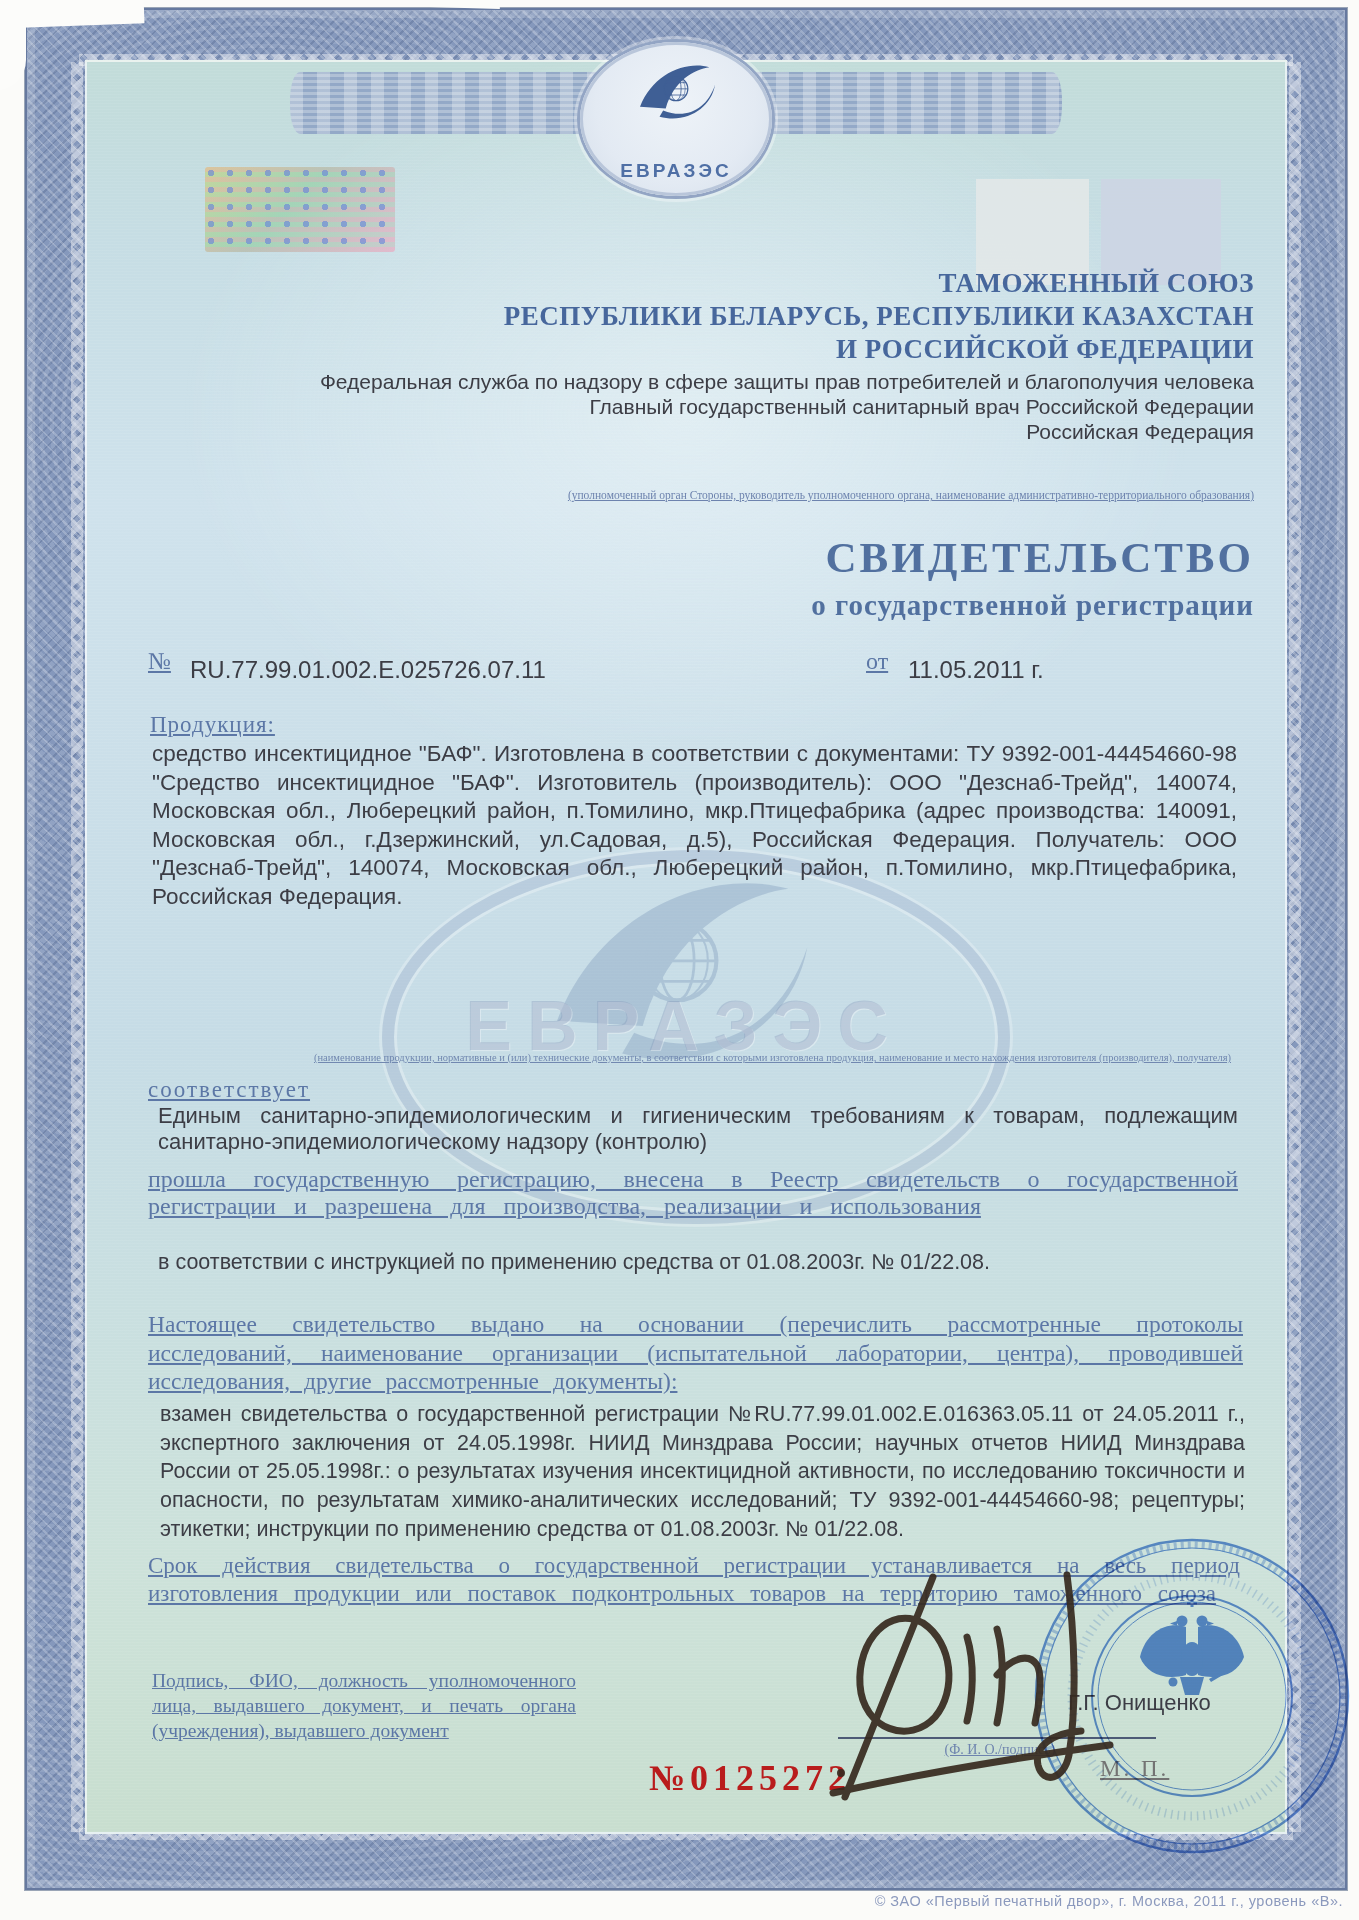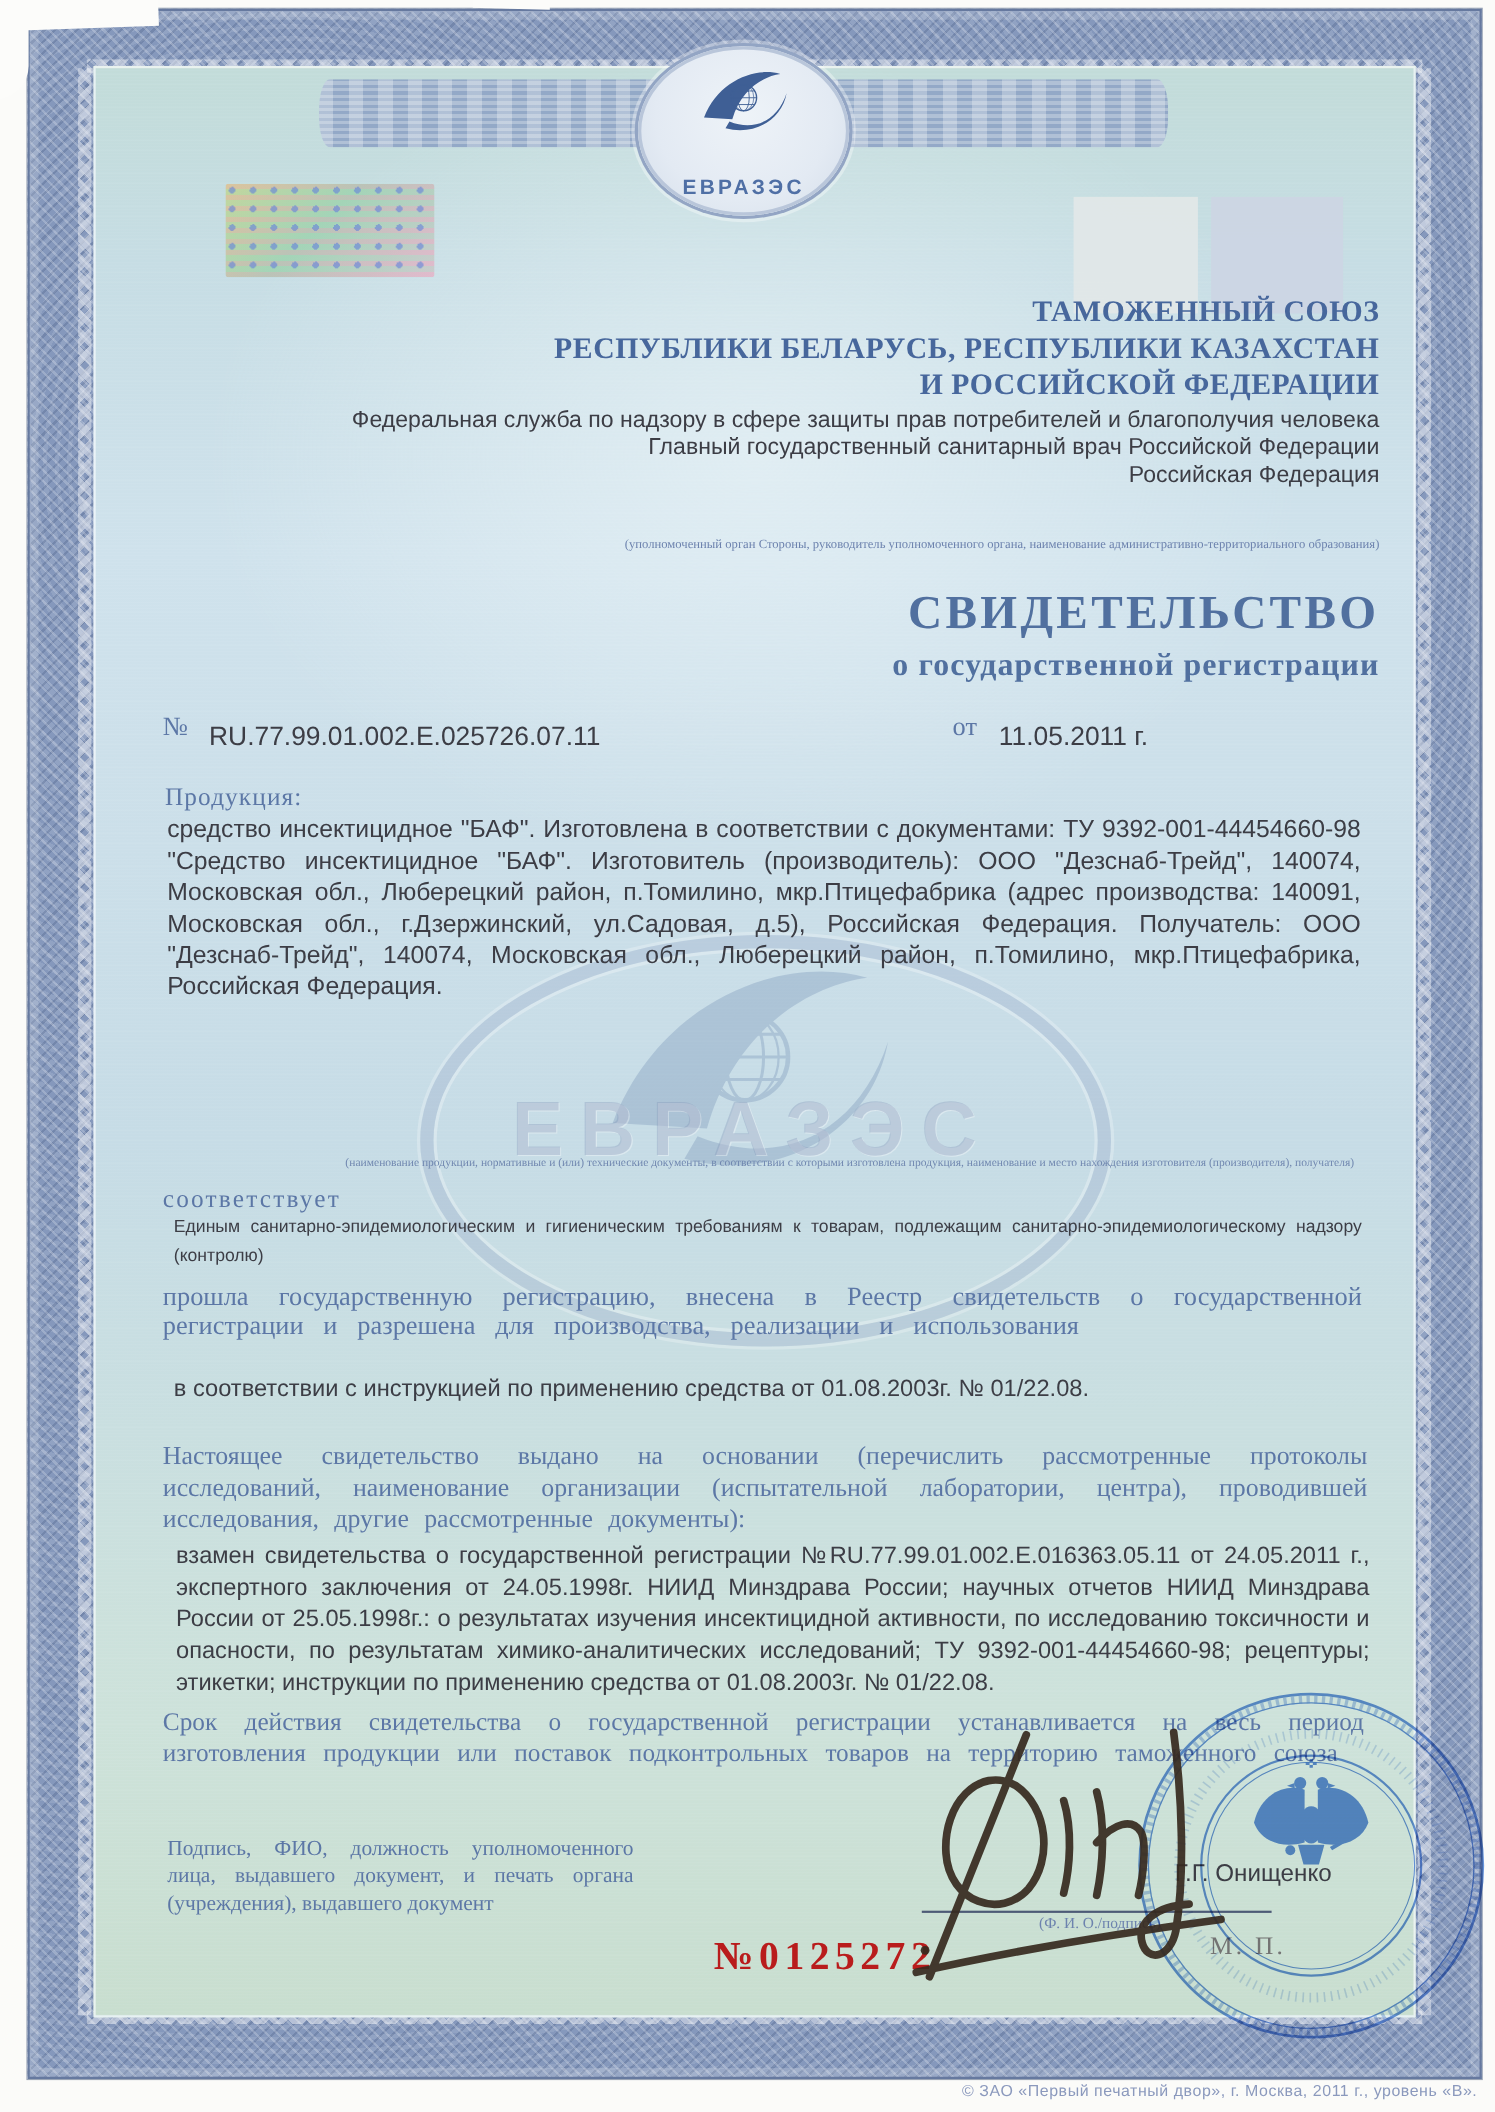--- a/index.html
+++ b/index.html
@@ -28,21 +28,21 @@
   .inner{position:absolute;left:60px;top:52px;right:60px;bottom:56px;
     border:2px solid rgba(250,252,255,.65);
     background:
       radial-gradient(60% 30% at 50% 20%, rgba(244,250,252,.50), rgba(244,250,252,0) 70%),
       repeating-linear-gradient(0deg, rgba(255,255,255,.05) 0 1px, rgba(255,255,255,0) 1px 3px),
       linear-gradient(180deg,#c2dcd9 0%,#c6dde4 10%,#cfe2ec 25%,#cbdfe9 40%,#c6dce6 55%,#c9dfe0 70%,#cde2da 85%,#c8decf 100%);}
 
   
   .content{position:absolute;inset:0;z-index:5;}
 
-  .serifB{font-family:"Liberation Serif","DejaVu Serif",serif;color:#5c77a6;}
+  .serifB{font-family:"Liberation Serif","DejaVu Serif",serif;color:#5c77a6;text-decoration:underline;}
   .sansD{font-family:"Liberation Sans","DejaVu Sans",sans-serif;color:#3c3d45;}
   .hdr{font-family:"Liberation Serif","DejaVu Serif",serif;color:#47679c;font-weight:bold;}
   .center{left:95px;right:105px;text-align:right;}
   .just{text-align:justify;}
 
   
   .band{left:290px;top:72px;width:772px;height:62px;z-index:4;opacity:.85;border-radius:10px/28px;
     background:
       repeating-linear-gradient(90deg, rgba(255,255,255,.30) 0 13px, rgba(255,255,255,0) 13px 27px),
       repeating-linear-gradient(0deg, #8ba0c4 0 3px, #adbcd5 3px 6px);}
@@ -140,21 +140,21 @@
     <div class="abs sansD" style="left:190px;top:656px;font-size:24px">RU.77.99.01.002.Е.025726.07.11</div>
     <div class="abs serifB" style="left:866px;top:648px;font-size:24px">от</div>
     <div class="abs sansD" style="left:908px;top:656px;font-size:24px">11.05.2011 г.</div>
 
     <div class="abs serifB" style="left:150px;top:712px;font-size:23px;letter-spacing:1px">Продукция:</div>
     <div class="abs sansD just" style="left:152px;top:740px;width:1085px;font-size:22.5px;line-height:28.5px">средство инсектицидное "БАФ". Изготовлена в соответствии с документами: ТУ 9392-001-44454660-98 "Средство инсектицидное "БАФ". Изготовитель (производитель): ООО "Дезснаб-Трейд", 140074, Московская обл., Люберецкий район, п.Томилино, мкр.Птицефабрика (адрес производства: 140091, Московская обл., г.Дзержинский, ул.Садовая, д.5), Российская Федерация.  Получатель: ООО "Дезснаб-Трейд", 140074, Московская обл., Люберецкий район, п.Томилино, мкр.Птицефабрика, Российская Федерация.</div>
 
     <div class="abs center serifB" style="top:1052px;left:118px;right:128px;font-size:10.5px;color:#7188b0">(наименование продукции, нормативные и (или) технические документы, в соответствии с которыми изготовлена продукция, наименование и место нахождения изготовителя (производителя), получателя)</div>
 
     <div class="abs serifB" style="left:148px;top:1077px;font-size:23px;letter-spacing:2px">соответствует</div>
-    <div class="abs sansD just" style="left:158px;top:1103px;width:1080px;font-size:16px;line-height:26px">Единым санитарно-эпидемиологическим и гигиеническим требованиям к товарам, подлежащим санитарно-эпидемиологическому надзору (контролю)</div>
+    <div class="abs sansD just" style="left:158px;top:1103px;width:1080px;font-size:22px;line-height:26px">Единым санитарно-эпидемиологическим и гигиеническим требованиям к товарам, подлежащим санитарно-эпидемиологическому надзору (контролю)</div>
 
     <div class="abs serifB just" style="left:148px;top:1166px;width:1090px;font-size:24px;line-height:27px;word-spacing:12px">прошла государственную регистрацию, внесена в Реестр свидетельств о государственной регистрации и разрешена для производства, реализации и использования</div>
     <div class="abs sansD" style="left:158px;top:1250px;width:1080px;font-size:21.5px">в соответствии с инструкцией по применению средства от 01.08.2003г. № 01/22.08.</div>
 
     <div class="abs serifB just" style="left:148px;top:1310px;width:1095px;font-size:23.5px;line-height:28.5px;word-spacing:8px">Настоящее свидетельство выдано на основании (перечислить рассмотренные протоколы исследований, наименование организации (испытательной лаборатории, центра), проводившей исследования, другие рассмотренные документы):</div>
     <div class="abs sansD just" style="left:160px;top:1400px;width:1085px;font-size:21.5px;line-height:28.7px">взамен свидетельства о государственной регистрации №RU.77.99.01.002.Е.016363.05.11 от 24.05.2011 г., экспертного заключения от 24.05.1998г. НИИД Минздрава России; научных отчетов НИИД Минздрава России от 25.05.1998г.: о результатах изучения инсектицидной активности, по исследованию токсичности и опасности, по результатам химико-аналитических исследований; ТУ 9392-001-44454660-98; рецептуры; этикетки; инструкции по применению средства от 01.08.2003г. № 01/22.08.</div>
 
     <div class="abs serifB just" style="left:148px;top:1552px;width:1092px;font-size:23px;line-height:28px;word-spacing:10px">Срок действия свидетельства о государственной регистрации устанавливается на весь период изготовления продукции или поставок подконтрольных товаров на территорию таможенного союза</div>
 
     <div class="abs serifB just" style="left:152px;top:1668px;width:424px;font-size:19.5px;line-height:25px">Подпись, ФИО, должность уполномоченного лица, выдавшего документ, и печать органа (учреждения), выдавшего документ</div>

